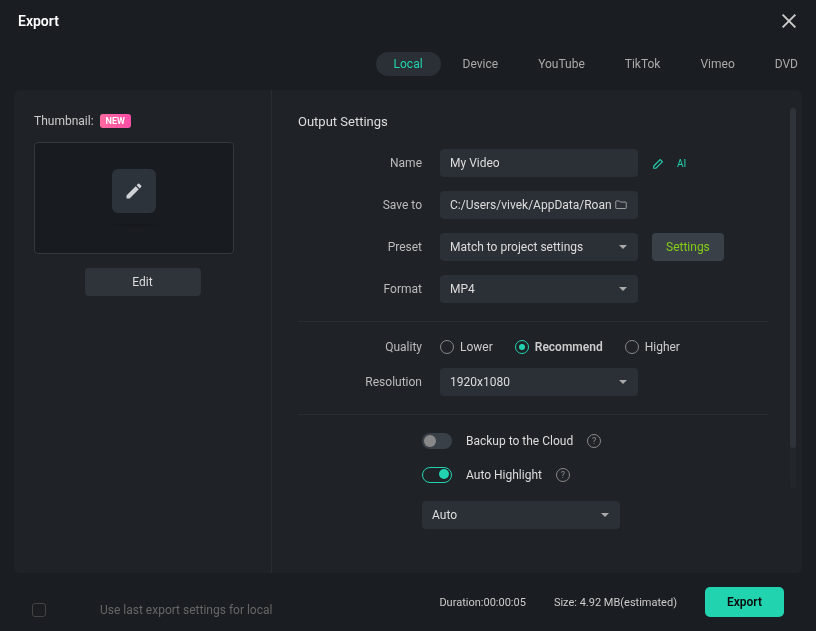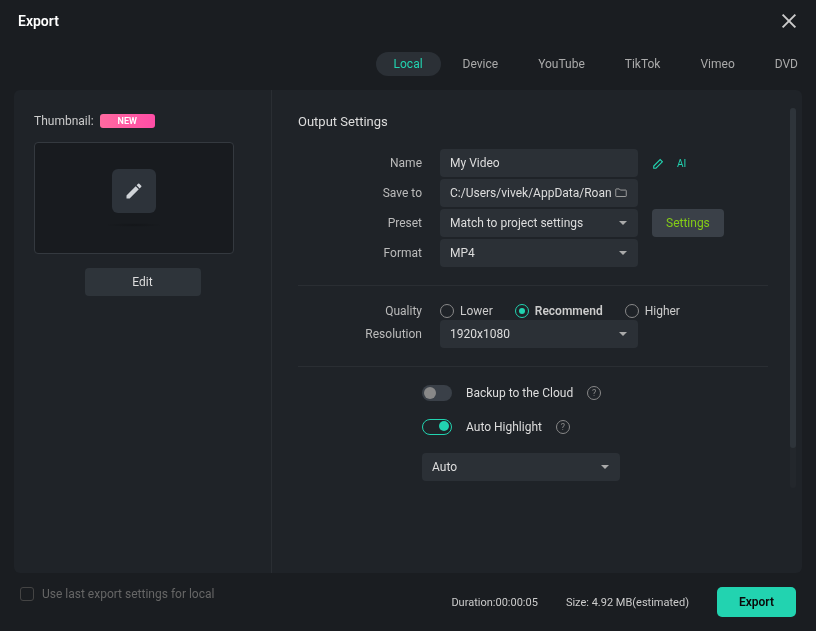--- a/index.html
+++ b/index.html
@@ -10,29 +10,29 @@
 .close-x::before, .close-x::after { content: ""; position: absolute; left: 8px; top: 0; width: 2px; height: 18px; background: #ccc; }
 .close-x::before { transform: rotate(45deg); }
 .close-x::after { transform: rotate(-45deg); }
 .tabs { display: flex; justify-content: flex-end; gap: 4px; padding: 10px 0 14px; }
 .tab { padding: 5px 18px; border-radius: 12px; font-size: 12px; color: #aaa; cursor: pointer; }
 .tab.active { background: #2b3036; color: #22d3b0; }
 .panel { background: #1f2328; margin: 0 14px; border-radius: 6px; flex: 1; display: flex; overflow: hidden; position: relative; }
 .left { width: 258px; padding: 24px 20px; border-right: 1px solid #2a2e33; }
 .thumb-row { display: flex; align-items: center; gap: 6px; margin-bottom: 14px; }
 .thumb-label { font-size: 12px; color: #ccc; }
-.new-badge { background: linear-gradient(90deg,#ff6aa0,#ff4da6); color:#fff; font-size: 9px; padding: 2px 18px; border-radius: 3px; font-weight: 600; }
+.new-badge { background: linear-gradient(90deg,#ff6aa0,#ff4da6); color:#fff; font-size: 9px; padding: 2px 6px; border-radius: 3px; font-weight: 600; }
 .thumb-box { width: 200px; height: 112px; border: 1px solid #34393f; border-radius: 4px; background: #181b1f; display: flex; flex-direction: column; align-items: center; justify-content: center; }
 .thumb-icon { width: 44px; height: 44px; background: #2d333a; border-radius: 6px; display:flex; align-items:center; justify-content:center; }
 .pencil { width:20px; height:20px; }
 .thumb-shadow { width: 60px; height: 4px; background: radial-gradient(ellipse, rgba(0,0,0,0.4), transparent 70%); margin-top: 10px; opacity:0.5; }
 .edit-btn { width: 116px; margin: 14px auto 0; display: block; background: #2e343a; border: none; color: #ddd; padding: 7px 0; border-radius: 4px; font-size: 12px; cursor: pointer; }
 .right { flex: 1; padding: 24px 34px 24px 26px; overflow-y: auto; }
 .section-title { font-size: 13px; color: #ddd; margin-bottom: 20px; }
-.row { display: flex; align-items: center; margin-bottom: 2px; }
+.row { display: flex; align-items: center; margin-bottom: 14px; }
 .row-label { width: 142px; text-align: right; padding-right: 18px; font-size: 12px; color: #bbb; }
 .field { flex: 0 0 198px; background: #2b3036; border: none; border-radius: 4px; padding: 7px 10px; font-size: 12px; color: #ddd; position: relative; cursor: pointer; }
 .field.path { display:flex; align-items:center; justify-content:space-between; }
 .chev { margin-left: auto; }
 .ai-icon { margin-left: 14px; color: #22d3b0; display:flex; align-items:center; gap:11px; cursor:pointer; }
 .ai-text{ font-size:10px; color:#22d3b0; }
 .settings-btn { margin-left: 14px; background: #3a4048; border: none; color: #84cc16; padding: 7px 14px; border-radius: 4px; font-size: 12px; cursor: pointer; }
 .divider { height: 1px; background: #2a2e33; margin: 18px 0 18px 0; }
 .radios { display: flex; gap: 22px; align-items:center; }
 .radio { display: flex; align-items: center; gap: 6px; font-size: 12px; color: #ccc; cursor: pointer; }
@@ -42,21 +42,21 @@
 .toggle-row { display: flex; align-items: center; margin-bottom: 18px; padding-left: 124px; gap: 14px; }
 .toggle { width: 30px; height: 16px; border-radius: 8px; position: relative; cursor: pointer; }
 .toggle.off { background: #3a4048; }
 .toggle.off::after { content:""; position:absolute; left:2px; top:2px; width:12px; height:12px; background:#888; border-radius:50%; }
 .toggle.on { background: transparent; border:1.5px solid #22d3b0; }
 .toggle.on::after { content:""; position:absolute; right:2px; top:1px; width:10px; height:10px; background:#22d3b0; border-radius:50%; }
 .toggle-label { font-size: 12px; color: #ddd; }
 .help { width:14px; height:14px; border:1px solid #888; border-radius:50%; display:flex; align-items:center; justify-content:center; font-size:9px; color:#888; cursor:pointer; }
 .scroller { position:absolute; right:6px; top:18px; width:6px; height:380px; background:rgba(255,255,255,0.02); border-radius:3px; }
 .scroller-thumb { width:6px; height:340px; background:#2e343a; border-radius:3px; }
-.footer { display:flex; align-items:flex-start; padding: 14px 20px; font-size: 12px; }
+.footer { display:flex; align-items:flex-end; padding: 14px 32px; font-size: 12px; gap: 46px; }
 .chk { width:14px; height:14px; border:1px solid #444; border-radius:3px; margin-right:8px; cursor:pointer; }
 .footer-label { color:#666; }
 .footer-right { margin-left:auto; display:flex; align-items:center; gap: 28px; color:#ccc; font-size:11px; }
 .export-btn { background:#22d3b0; color:#0a0a0a; border:none; padding:8px 22px; border-radius:5px; font-weight:600; cursor:pointer; font-size:12px; }
 svg { display:block; }
 </style>
 </head>
 <body>
 
 <div class="header">

